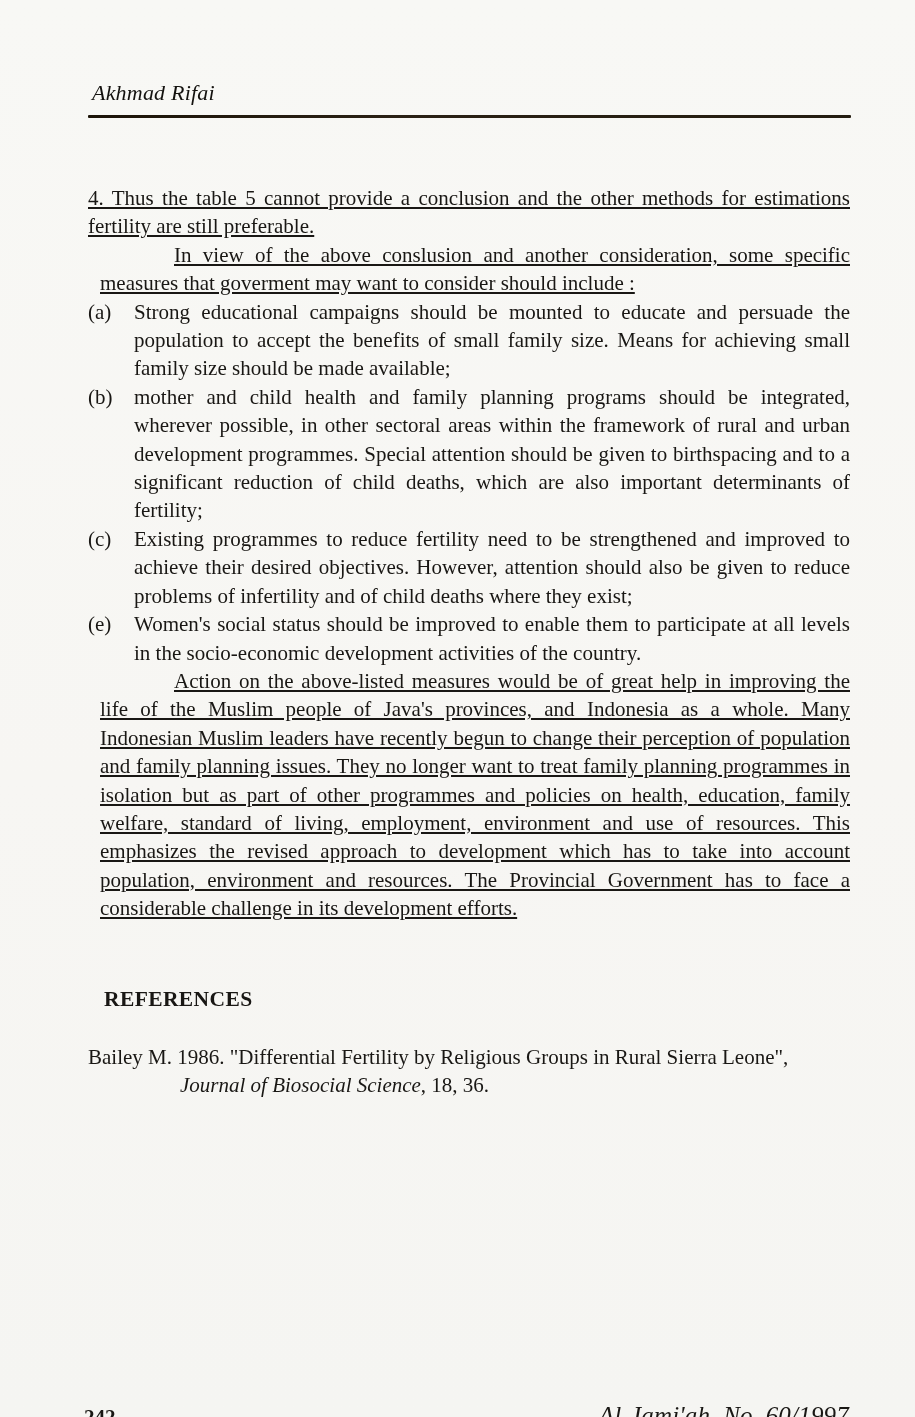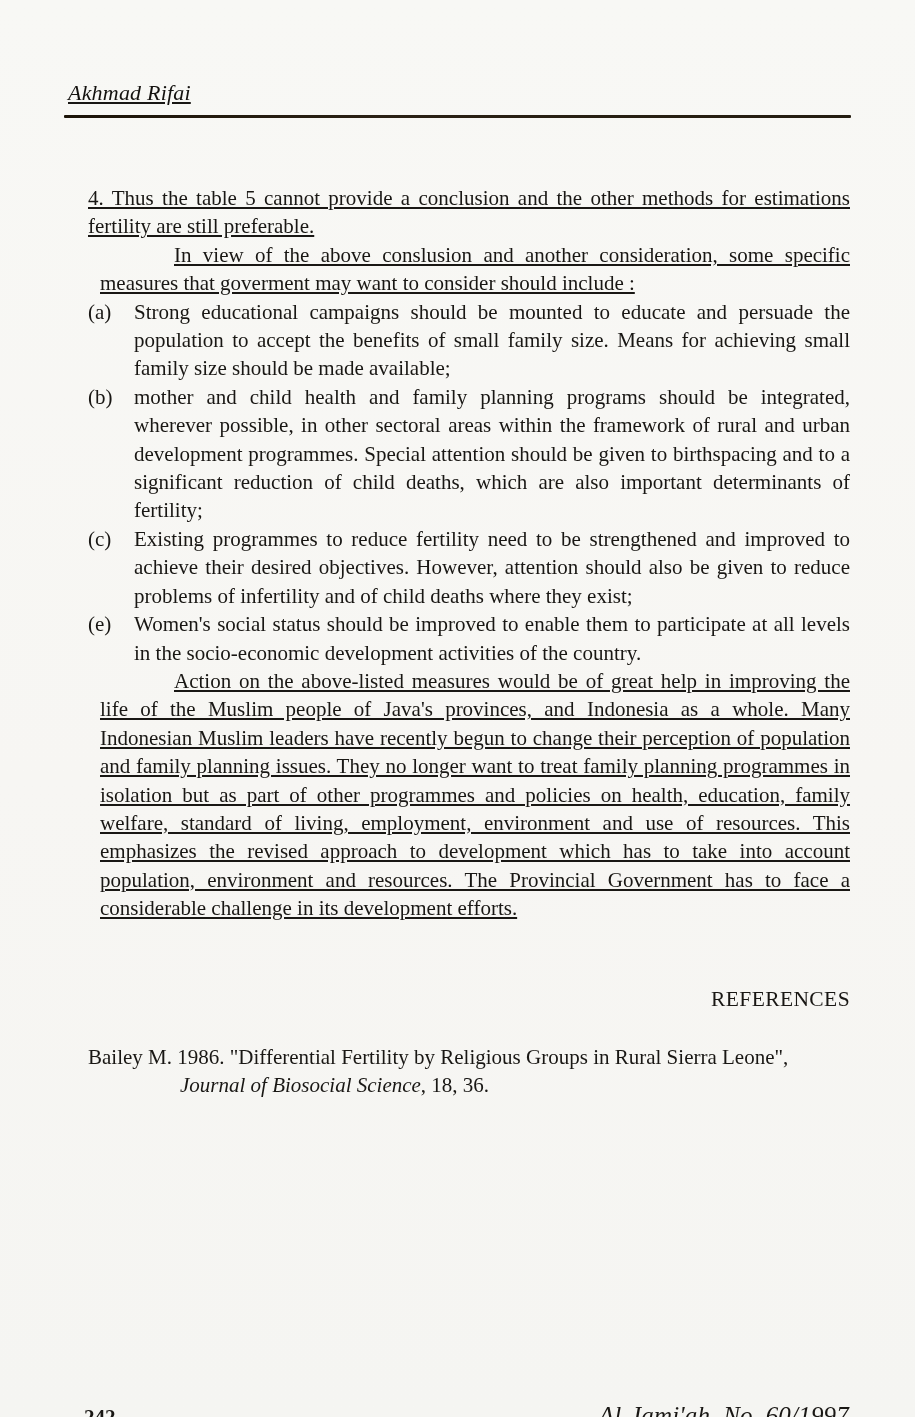--- a/index.html
+++ b/index.html
@@ -17,23 +17,22 @@
   .page {
     position: relative;
     width: 915px;
     height: 1417px;
     background: linear-gradient(180deg, #f8f8f5 0%, #f7f6f3 55%, #f5f5f2 100%);
   }
   
   .header {
     position: absolute;
     top: 80px;
-    left: 64px;
+    left: 88px;
     right: 64px;
-    text-decoration: underline;
   }
   .author {
     font-style: italic;
     font-size: 22px;
     line-height: 26px;
     letter-spacing: 0.2px;
     padding-left: 4px;
     color: #14120f;
   }
   .rule {
@@ -64,25 +63,25 @@
     padding-left: 46px;
     text-indent: -46px;
   }
   .li-label {
     display: inline-block;
     width: 46px;
     text-indent: 0;
   }
   
   .refs-heading {
-    margin: 62px 0 0 0;
+    margin: 62px 0 0 16px;
     font-size: 21.5px;
-    font-weight: normal;
+    font-weight: bold;
     letter-spacing: 0.4px;
-    text-align: right;
+    text-align: left;
   }
   .ref-entry {
     margin: 30px 0 0 0;
     padding-left: 92px;
     text-indent: -92px;
     text-align: left;
   }
   .ref-entry em {
     font-style: italic;
   }

